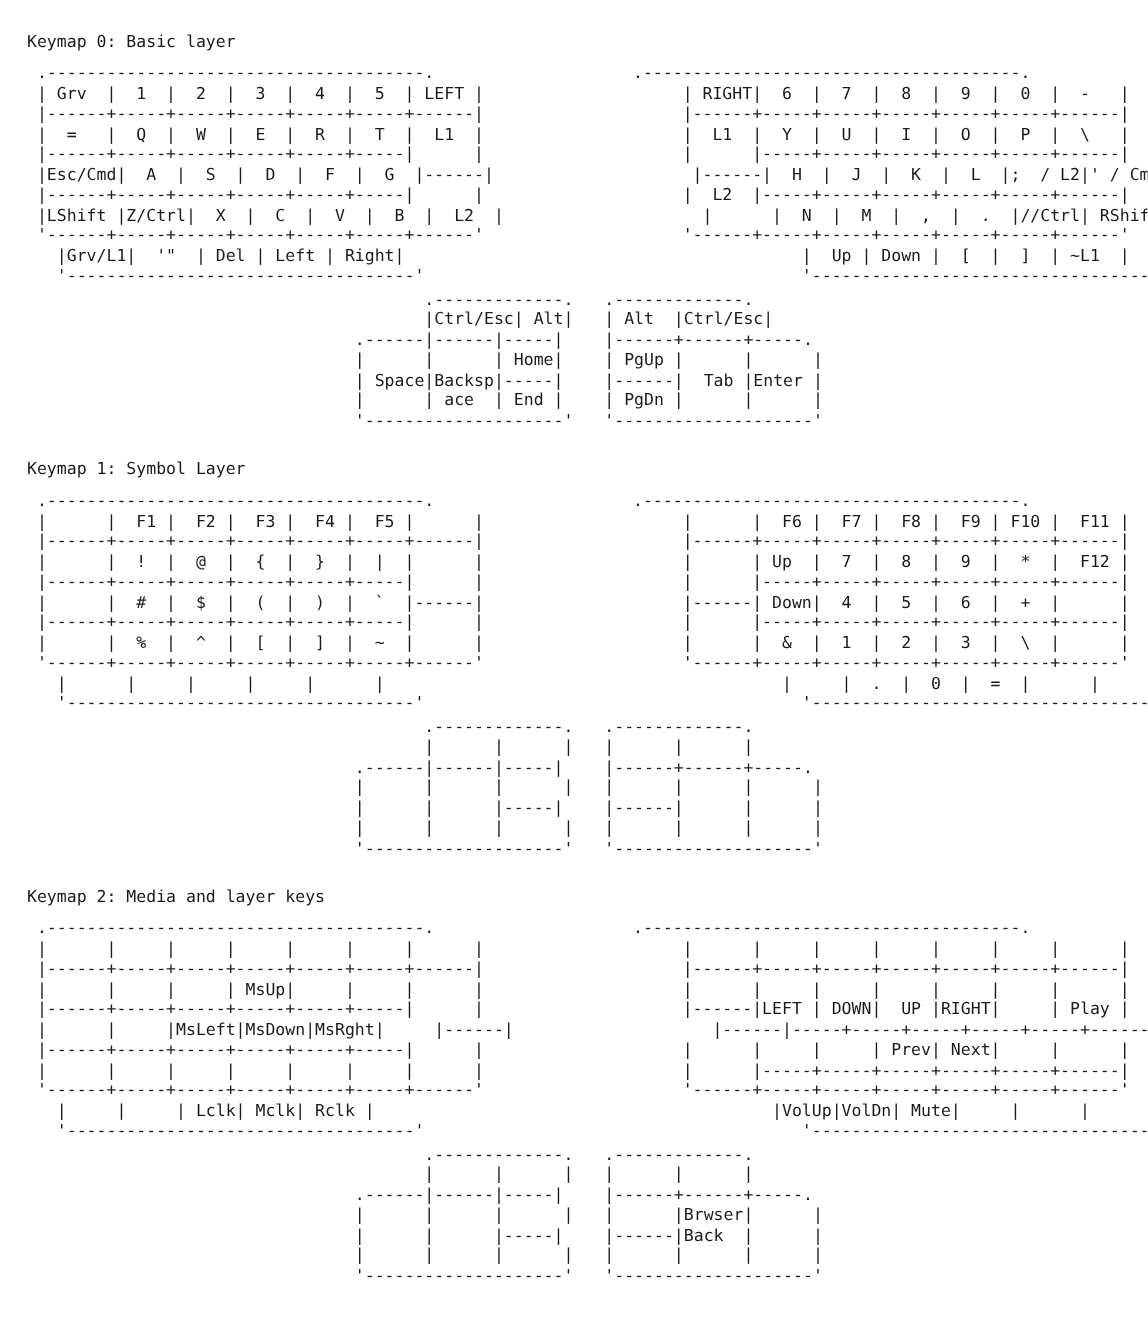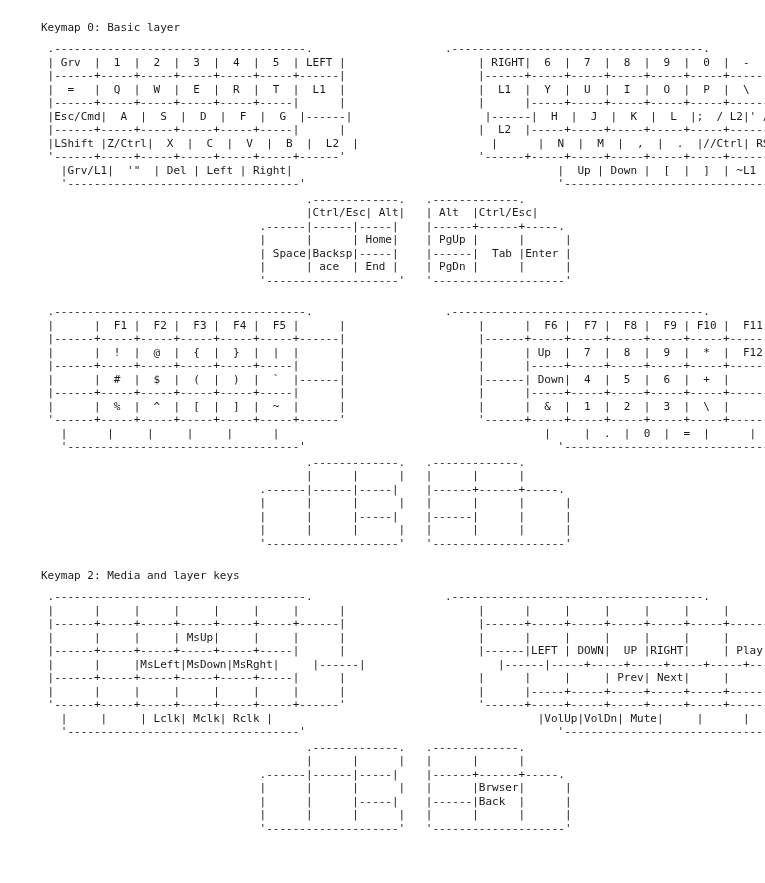--- a/index.html
+++ b/index.html
@@ -15,21 +15,20 @@
   }
   .page {
     position: relative;
     width: 765px;
     height: 883px;
     box-sizing: border-box;
     padding: 20px 18px;
   }
   .section {
     margin-bottom: 4px;
-    margin-left: 23px;
   }
   .section-title {
     font-family: "DejaVu Sans Mono", monospace;
     font-size: 11px;
     line-height: 16px;
     color: #1a1a1a;
     white-space: pre;
     margin-bottom: 6px;
   }
   pre.art {
@@ -82,20 +81,21 @@
  | PgUp |      |      |
  |------|  Tab |Enter |
  | PgDn |      |      |
  '--------------------'</pre>
     </div>
   </div>
 
   <div class="spacer-md"></div>
 
   <div class="section">
+    <div class="section-title">Keymap 1: Symbol Layer</div>
     <pre class="art block-main"> .--------------------------------------.                    .--------------------------------------.
  |      |  F1 |  F2 |  F3 |  F4 |  F5 |      |                    |      |  F6 |  F7 |  F8 |  F9 | F10 |  F11 |
  |------+-----+-----+-----+-----+-----+------|                    |------+-----+-----+-----+-----+-----+------|
  |      |  !  |  @  |  {  |  }  |  |  |      |                    |      | Up  |  7  |  8  |  9  |  *  |  F12 |
  |------+-----+-----+-----+-----+-----|      |                    |      |-----+-----+-----+-----+-----+------|
  |      |  #  |  $  |  (  |  )  |  `  |------|                    |------| Down|  4  |  5  |  6  |  +  |      |
  |------+-----+-----+-----+-----+-----|      |                    |      |-----+-----+-----+-----+-----+------|
  |      |  %  |  ^  |  [  |  ]  |  ~  |      |                    |      |  &amp;  |  1  |  2  |  3  |  \  |      |
  '------+-----+-----+-----+-----+-----+------'                    '------+-----+-----+-----+-----+-----+------'
    |      |     |     |     |      |                                        |     |  .  |  0  |  =  |      |

